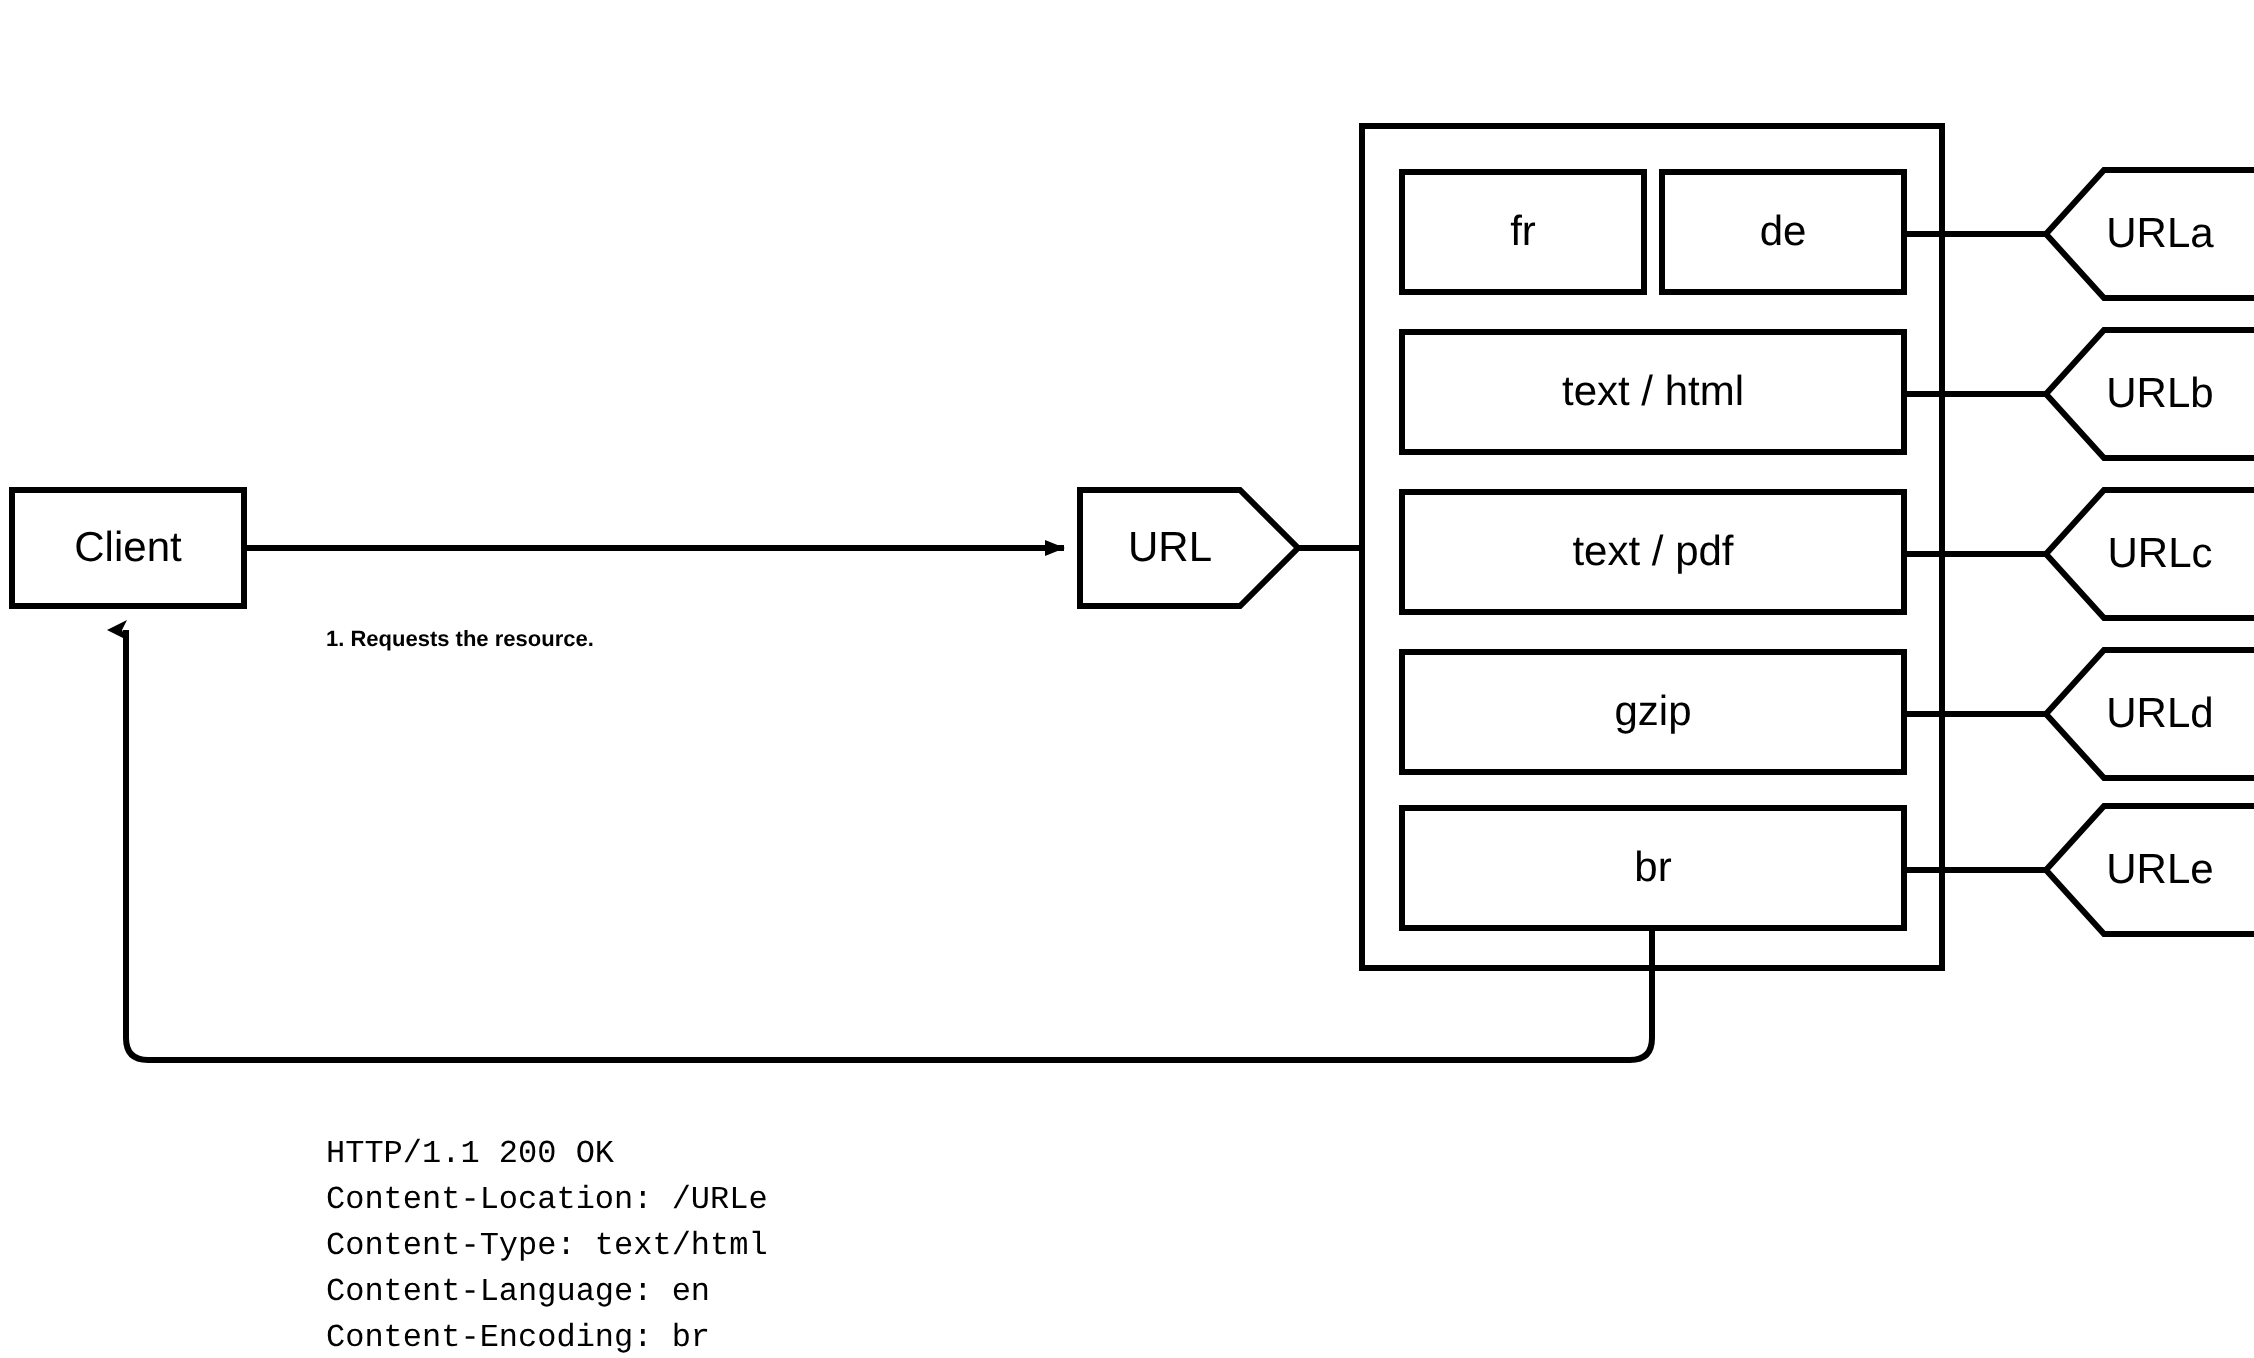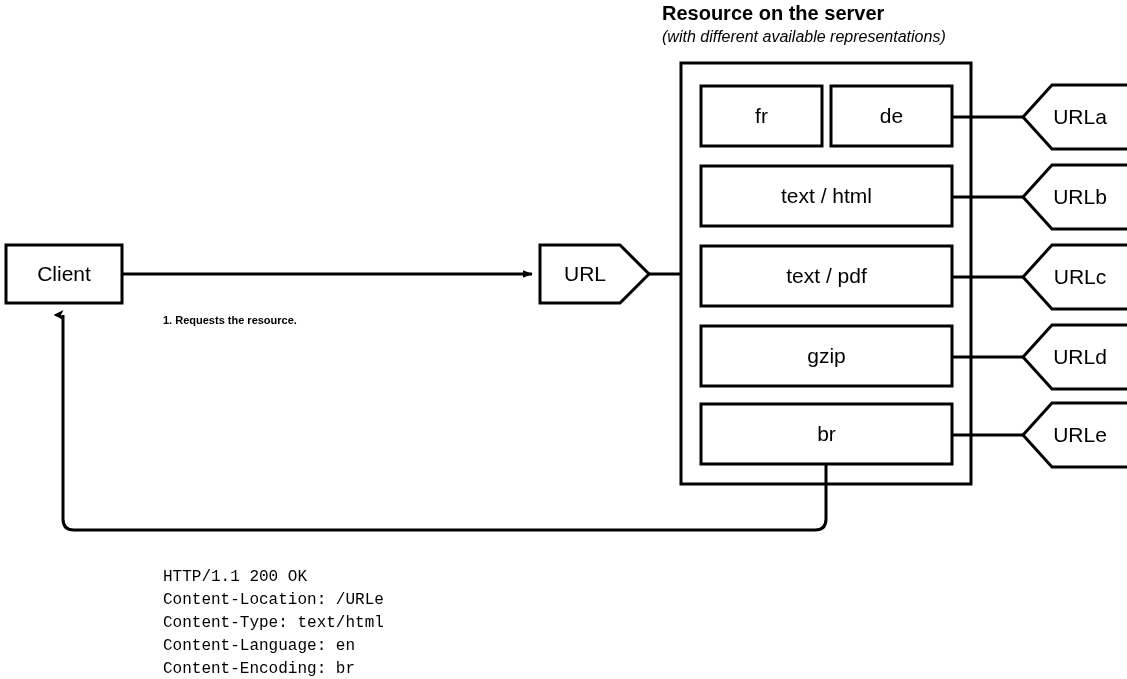--- a/index.html
+++ b/index.html
@@ -176,22 +176,20 @@
       <text class="url-tag-label" x="1080" y="358">URLd</text>
     </g>
     <g>
       <path class="shape-stroke" d="M1052,403 L1130,403 L1130,467 L1052,467 L1023,435 Z"></path>
       <text class="url-tag-label" x="1080" y="436">URLe</text>
     </g>
 
     <path class="conn" d="M826,464 L826,519 Q826,530 815,530 L74,530 Q63,530 63,519 L63,315" marker-end="url(#arrowhead-up)"></path>
   </svg>
 
-  <div class="txt title-main">Resource on the server</div>
-  <div class="txt title-sub">(with different available representations)</div>
 
   <div class="txt step-heading" id="req-heading">1. Requests the resource.</div>
 
   <div class="txt mono-block" id="res-body">HTTP/1.1 200 OK
 Content-Location: /URLe
 Content-Type: text/html
 Content-Language: en
 Content-Encoding: br</div>
 
 </div>

